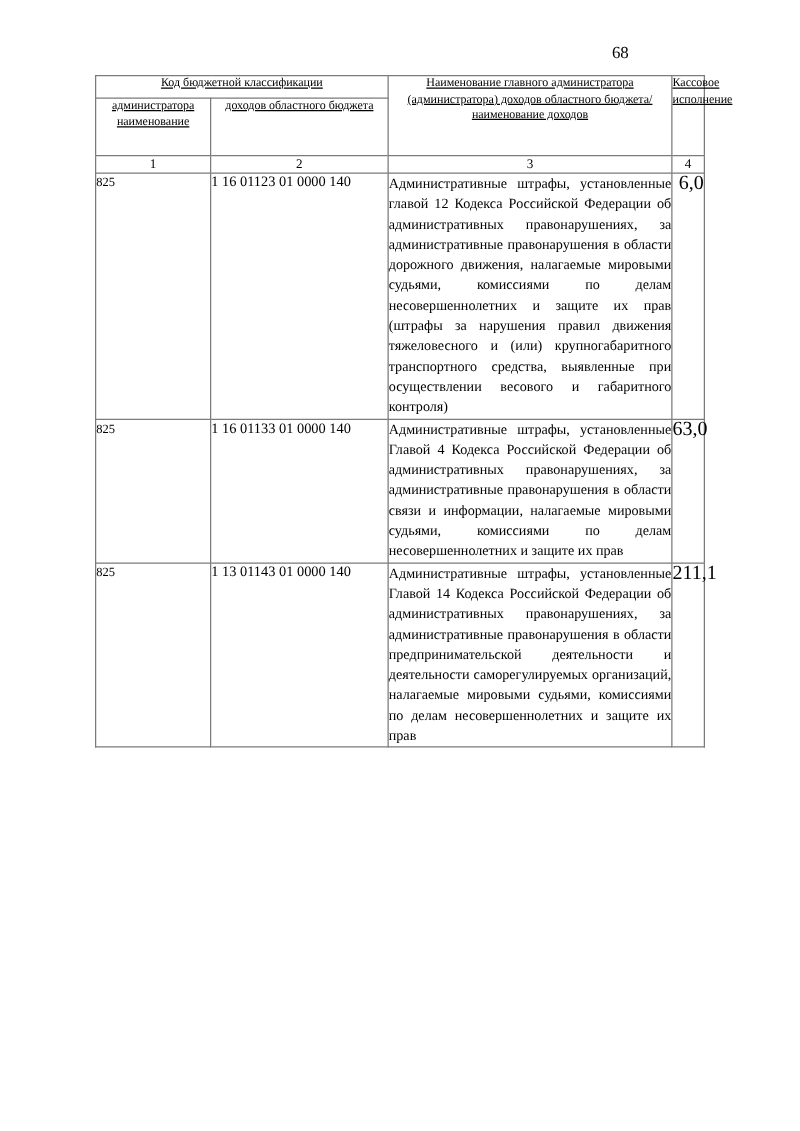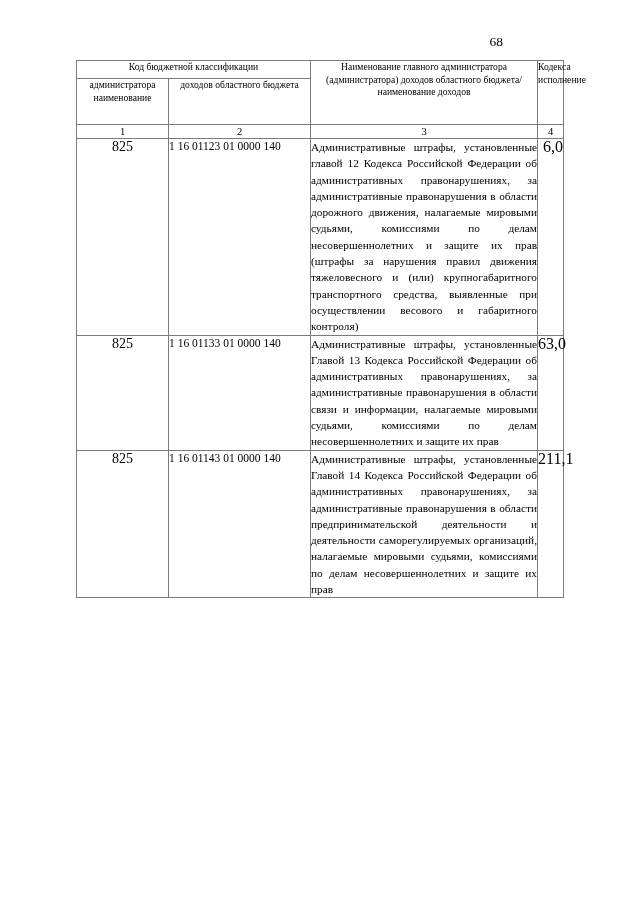--- a/index.html
+++ b/index.html
@@ -49,38 +49,38 @@
     font-weight: normal;
   }
 
   
   .hdr {
     font-weight: bold;
     font-size: 9.6px;
     line-height: 12.6px;
     padding: 3px 2px 3px 2px;
     vertical-align: middle;
+    text-decoration: underline;
   }
   .hdr-kbk { height: 17px; }
   .hdr-sub { height: 45px; }
   .hdr-tall { vertical-align: middle; }
 
   .numrow td {
     text-align: center;
     font-size: 10.5px;
     line-height: 13px;
     padding: 1px 0 2px 0;
     height: 13px;
   }
 
   
   .c-admin {
-    text-align: center;
     vertical-align: middle;
-    font-size: 14px;
+    font-size: 10px;
     line-height: 15px;
     margin-top: 18px;
   }
   .c-code {
     vertical-align: middle;
     font-size: 11.5px;
     line-height: 15px;
     white-space: nowrap;
   }
   .c-name {
@@ -118,21 +118,21 @@
     <colgroup>
       <col class="col1">
       <col class="col2">
       <col class="col3">
       <col class="col4">
     </colgroup>
     <thead>
       <tr>
         <th class="hdr hdr-kbk" colspan="2">Код бюджетной классификации</th>
         <th class="hdr hdr-tall" rowspan="2">Наименование главного администратора (администратора) доходов областного бюджета/ наименование доходов</th>
-        <th class="hdr hdr-tall" rowspan="2">Кодекса исполнение</th>
+        <th class="hdr hdr-tall" rowspan="2">Кассовое исполнение</th>
       </tr>
       <tr>
         <th class="hdr hdr-sub">администратора наименование</th>
         <th class="hdr hdr-sub">доходов областного бюджета</th>
       </tr>
       <tr class="numrow">
         <td>1</td>
         <td>2</td>
         <td>3</td>
         <td>4</td>
@@ -141,25 +141,25 @@
     <tbody>
       <tr>
         <td class="c-admin">825</td>
         <td class="c-code">1 16 01123 01 0000 140</td>
         <td class="c-name">Административные штрафы, установленные главой 12 Кодекса Российской Федерации об административных правонарушениях, за административные правонарушения в области дорожного движения, налагаемые мировыми судьями, комиссиями по делам несовершеннолетних и защите их прав (штрафы за нарушения правил движения тяжеловесного и (или) крупногабаритного транспортного средства, выявленные при осуществлении весового и габаритного контроля)</td>
         <td class="c-sum">6,0</td>
       </tr>
       <tr>
         <td class="c-admin">825</td>
         <td class="c-code">1 16 01133 01 0000 140</td>
-        <td class="c-name">Административные штрафы, установленные Главой 13 Кодекса Российской Федерации об административных правонарушениях, за административные правонарушения в области связи и информации, налагаемые мировыми судьями, комиссиями по делам несовершеннолетних и защите их прав</td>
+        <td class="c-name">Административные штрафы, установленные Главой 4 Кодекса Российской Федерации об административных правонарушениях, за административные правонарушения в области связи и информации, налагаемые мировыми судьями, комиссиями по делам несовершеннолетних и защите их прав</td>
         <td class="c-sum">63,0</td>
       </tr>
       <tr>
         <td class="c-admin">825</td>
-        <td class="c-code">1 16 01143 01 0000 140</td>
+        <td class="c-code">1 13 01143 01 0000 140</td>
         <td class="c-name">Административные штрафы, установленные Главой 14 Кодекса Российской Федерации об административных правонарушениях, за административные правонарушения в области предпринимательской деятельности и деятельности саморегулируемых организаций, налагаемые мировыми судьями, комиссиями по делам несовершеннолетних и защите их прав</td>
         <td class="c-sum">211,1</td>
       </tr>
     </tbody>
   </table>
 
 </div>
 
 </body></html>

